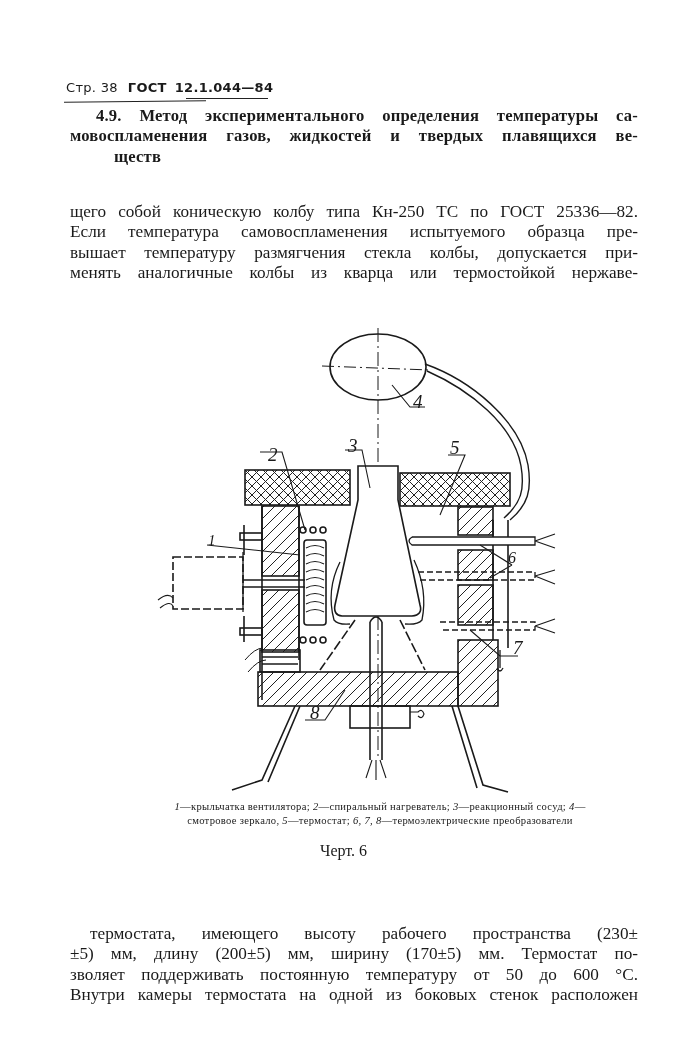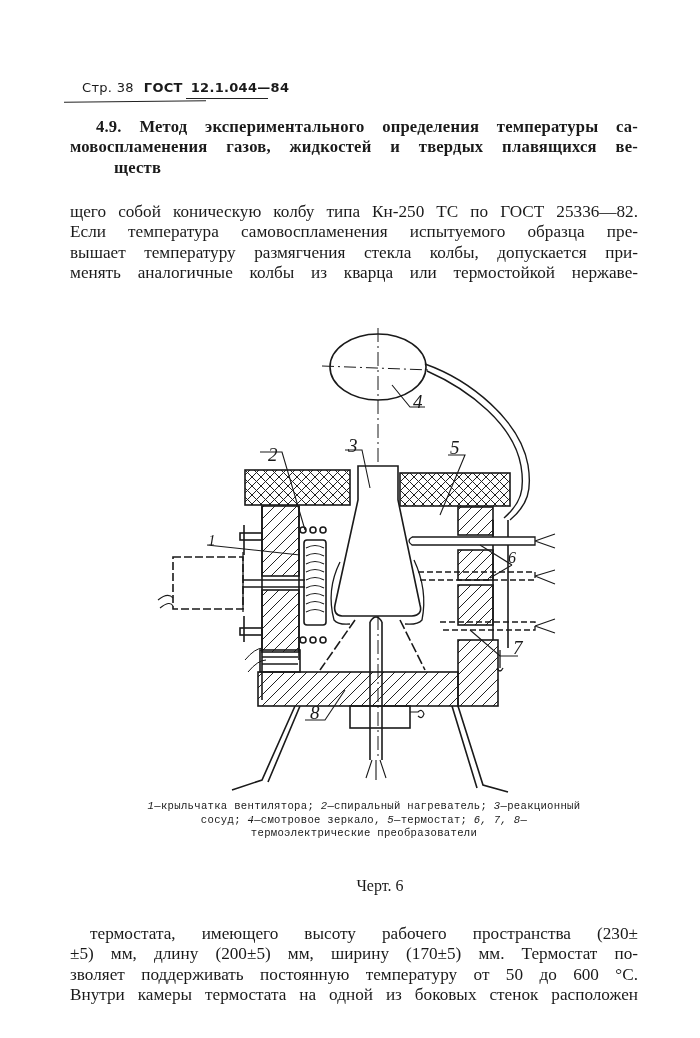--- a/index.html
+++ b/index.html
@@ -1,48 +1,48 @@
 <!DOCTYPE html>
 <html><head>
   <meta charset="utf-8">
   <style>
     html, body { margin: 0; padding: 0; background: #ffffff; }
     body { width: 700px; height: 1038px; position: relative; overflow: hidden; color: #1a1a1a; }
     .page { position: absolute; left: 0; top: 0; width: 700px; height: 1038px; }
     .running-head {
-      position: absolute; left: 82px; top: 80px; width: 220px;
+      position: absolute; left: 66px; top: 80px; width: 220px;
       font-family: "DejaVu Sans", sans-serif; font-size: 13px; letter-spacing: 0.3px;
       white-space: nowrap;
     }
     .running-head .pg { font-weight: normal; }
     .running-head .gost { font-weight: bold; margin-left: 10px; }
     .running-head .num { font-weight: bold; margin-left: 8px; }
     .head-rule { position: absolute; left: 64px; top: 101px; width: 142px; height: 0; border-top: 1.2px solid #222; transform: rotate(-0.6deg); }
     .head-rule2 { position: absolute; left: 186px; top: 98px; width: 82px; height: 0; border-top: 1.2px solid #222; }
     .text {
       position: absolute; left: 70px; width: 568px;
       font-family: "Liberation Serif", serif; font-size: 17.2px; line-height: 20.3px;
       text-align: justify;
     }
-    .section-title { top: 117px; font-weight: bold; font-size: 16.6px; text-indent: 26px; letter-spacing: 0.2px; }
+    .section-title { top: 106px; font-weight: bold; font-size: 16.6px; text-indent: 26px; letter-spacing: 0.2px; }
     .subsection { top: 182px; text-indent: 26px; }
     .subsection .it { font-style: italic; }
     .para1 { top: 202px; text-indent: 26px; }
     .para2 { top: 884px; text-indent: 20px; margin-top: 40px; }
     .line { display: block; text-align-last: justify; }
     .line.last { text-align-last: left; margin-left: 44px; }
     .figure { position: absolute; left: 150px; top: 325px; width: 450px; height: 475px; }
     .caption {
-      position: absolute; left: 144px; top: 800px; width: 440px;
-      font-family: Liberation Mono, monospace; font-size: 10.6px; line-height: 13.5px;
+      position: absolute; left: 160px; top: 800px; width: 440px;
+      font-family: Liberation Serif, serif; font-size: 10.6px; line-height: 13.5px;
       text-align: center; letter-spacing: 0.3px;
     }
     .caption .n { font-style: italic; }
     .fig-label {
-      position: absolute; left: 320px; top: 877px; width: 120px; text-align: center;
+      position: absolute; left: 320px; top: 842px; width: 120px; text-align: left;
       font-family: "Liberation Serif", serif; font-size: 16px;
     }
     .num-label { font-family: "Liberation Serif", serif; font-style: italic; font-size: 19px; }
   </style>
 </head>
 <body>
 
 <div class="page">
 
   <div class="running-head">

